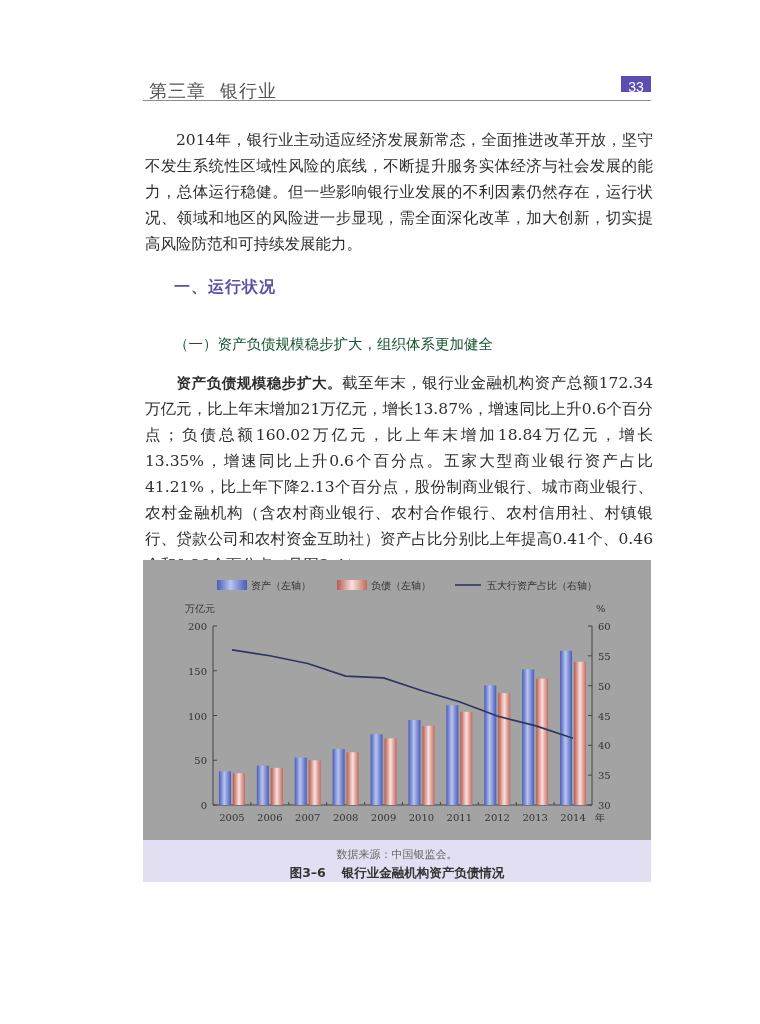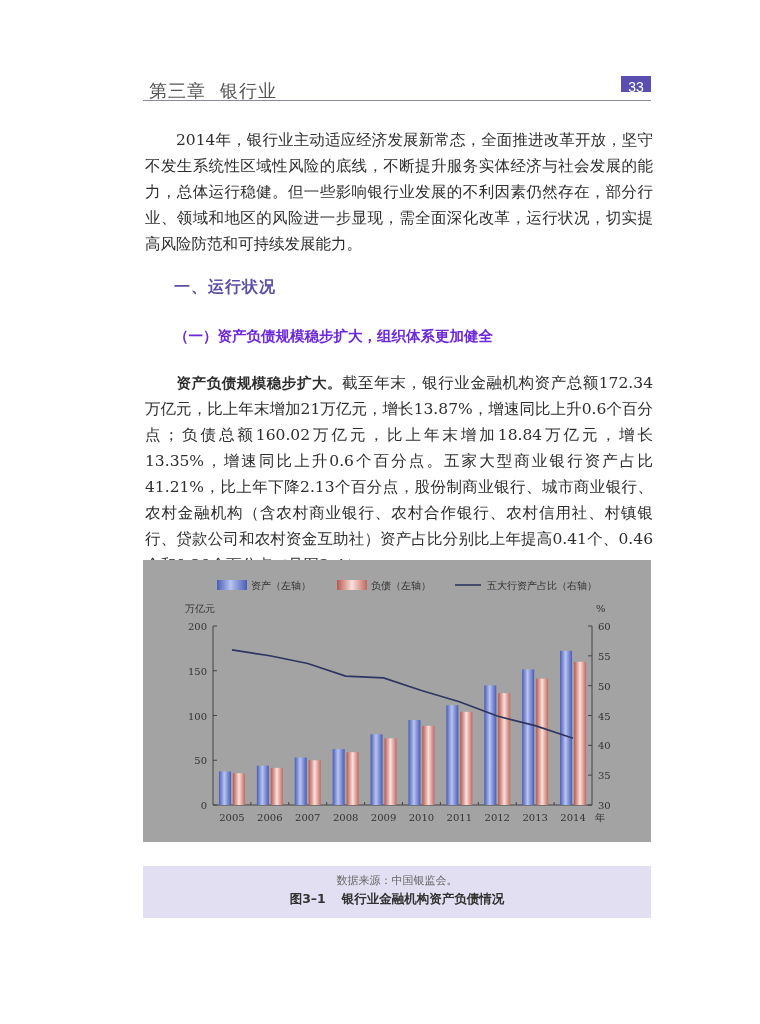--- a/index.html
+++ b/index.html
@@ -10,42 +10,42 @@
   .header .chapter { position:absolute; left:6px; top:3px; font-size:18px; color:#555; letter-spacing:1px; }
   .header .chapter span { margin-right:14px; }
   .header .page-num { position:absolute; right:0; top:0; width:30px; height:16px;
             background:#5a4fb0; color:#fff; font-family:"Liberation Sans", sans-serif;
             font-size:14px; text-align:center; line-height:23px; }
   .para { position:absolute; left:145px; width:508px; font-size:15.5px; line-height:26px;
           text-align:justify; color:#2e2e2e; }
   .para .indent { display:inline-block; width:31px; }
   .h1 { position:absolute; left:174px; top:277px; font-family:"DejaVu Sans", sans-serif;
         font-size:16px; color:#5a50a8; font-weight:bold; letter-spacing:1px; }
-  .h2 { position:absolute; left:174px; top:327px; font-size:14.5px; font-weight:bold; color:#6d28d9; }
+  .h2 { position:absolute; left:174px; top:335px; font-size:14.5px; font-weight:normal; color:#14532d; }
   .para b { font-family:"DejaVu Sans", sans-serif; font-weight:bold; font-size:14.5px; }
   .chart-box { position:absolute; left:143px; top:560px; width:508px; height:282px; background:#a3a3a3; }
-  .caption-box { position:absolute; left:143px; top:866px; width:508px; height:52px; background:#e3dff2; }
+  .caption-box { position:absolute; left:143px; top:840px; width:508px; height:42px; background:#e3dff2; }
   .caption-box .src { position:absolute; top:7px; width:100%; text-align:center; font-size:11px; color:#666; }
   .caption-box .title { position:absolute; top:25px; width:100%; text-align:center;
             font-family:"DejaVu Sans", sans-serif; font-size:12.5px; font-weight:bold; color:#333; }
   .caption-box .title span:first-child { margin-right:16px; }
   svg text { font-family:"DejaVu Serif", "Liberation Serif", serif; fill:#333; }
 </style>
 </head>
 <body>
 
 <div class="header">
   <div class="chapter">
     <span>第三章</span><span>银行业</span>
   </div>
   <div class="page-num">33</div>
 </div>
 
 <div class="para" style="top:127px;">
-  <span class="indent"></span><span>2014年，银行业主动适应经济发展新常态，全面推进改革开放，坚守不发生系统性区域性风险的底线，不断提升服务实体经济与社会发展的能力，总体运行稳健。但一些影响银行业发展的不利因素仍然存在，部分行业、领域和地区的风险进一步显现，需全面深化改革，运行状况，切实提高风险防范和可持续发展能力。</span>
+  <span class="indent"></span><span>2014年，银行业主动适应经济发展新常态，全面推进改革开放，坚守不发生系统性区域性风险的底线，不断提升服务实体经济与社会发展的能力，总体运行稳健。但一些影响银行业发展的不利因素仍然存在，运行状况、领域和地区的风险进一步显现，需全面深化改革，加大创新，切实提高风险防范和可持续发展能力。</span>
 </div>
 
 <div class="h1">一、运行状况</div>
 <div class="h2">（一）资产负债规模稳步扩大，组织体系更加健全</div>
 
 <div class="para" style="top:370px;">
   <span class="indent"></span><b>资产负债规模稳步扩大。</b><span>截至年末，银行业金融机构资产总额172.34万亿元，比上年末增加21万亿元，增长13.87%，增速同比上升0.6个百分点；负债总额160.02万亿元，比上年末增加18.84万亿元，增长13.35%，增速同比上升0.6个百分点。五家大型商业银行资产占比41.21%，比上年下降2.13个百分点，股份制商业银行、城市商业银行、农村金融机构（含农村商业银行、农村合作银行、农村信用社、村镇银行、贷款公司和农村资金互助社）资产占比分别比上年提高0.41个、0.46个和0.29个百分点（见图3–1）。</span>
 </div>
 
 <div class="chart-box">
@@ -145,15 +145,15 @@
       </g>
     <g id="line">
         <polyline points="88.95,89.86666666666667 126.85,95.83333333333331 164.75,103.58999999999997 202.65,116.11999999999998 240.54999999999998,117.91000000000003 278.45,130.44 316.35,141.7766666666667 354.25,156.09666666666666 392.15,165.64333333333335 430.05,178.17333333333332" fill="none" stroke="#2e3560" stroke-width="1.6"></polyline>
       </g>
   </svg>
 </div>
 
 <div class="caption-box">
   <div class="src">数据来源：中国银监会。</div>
   <div class="title">
-    <span>图3–1</span><span>银行业金融机构资产负债情况</span>
+    <span>图3–6</span><span>银行业金融机构资产负债情况</span>
   </div>
 </div>
 
 </body></html>

